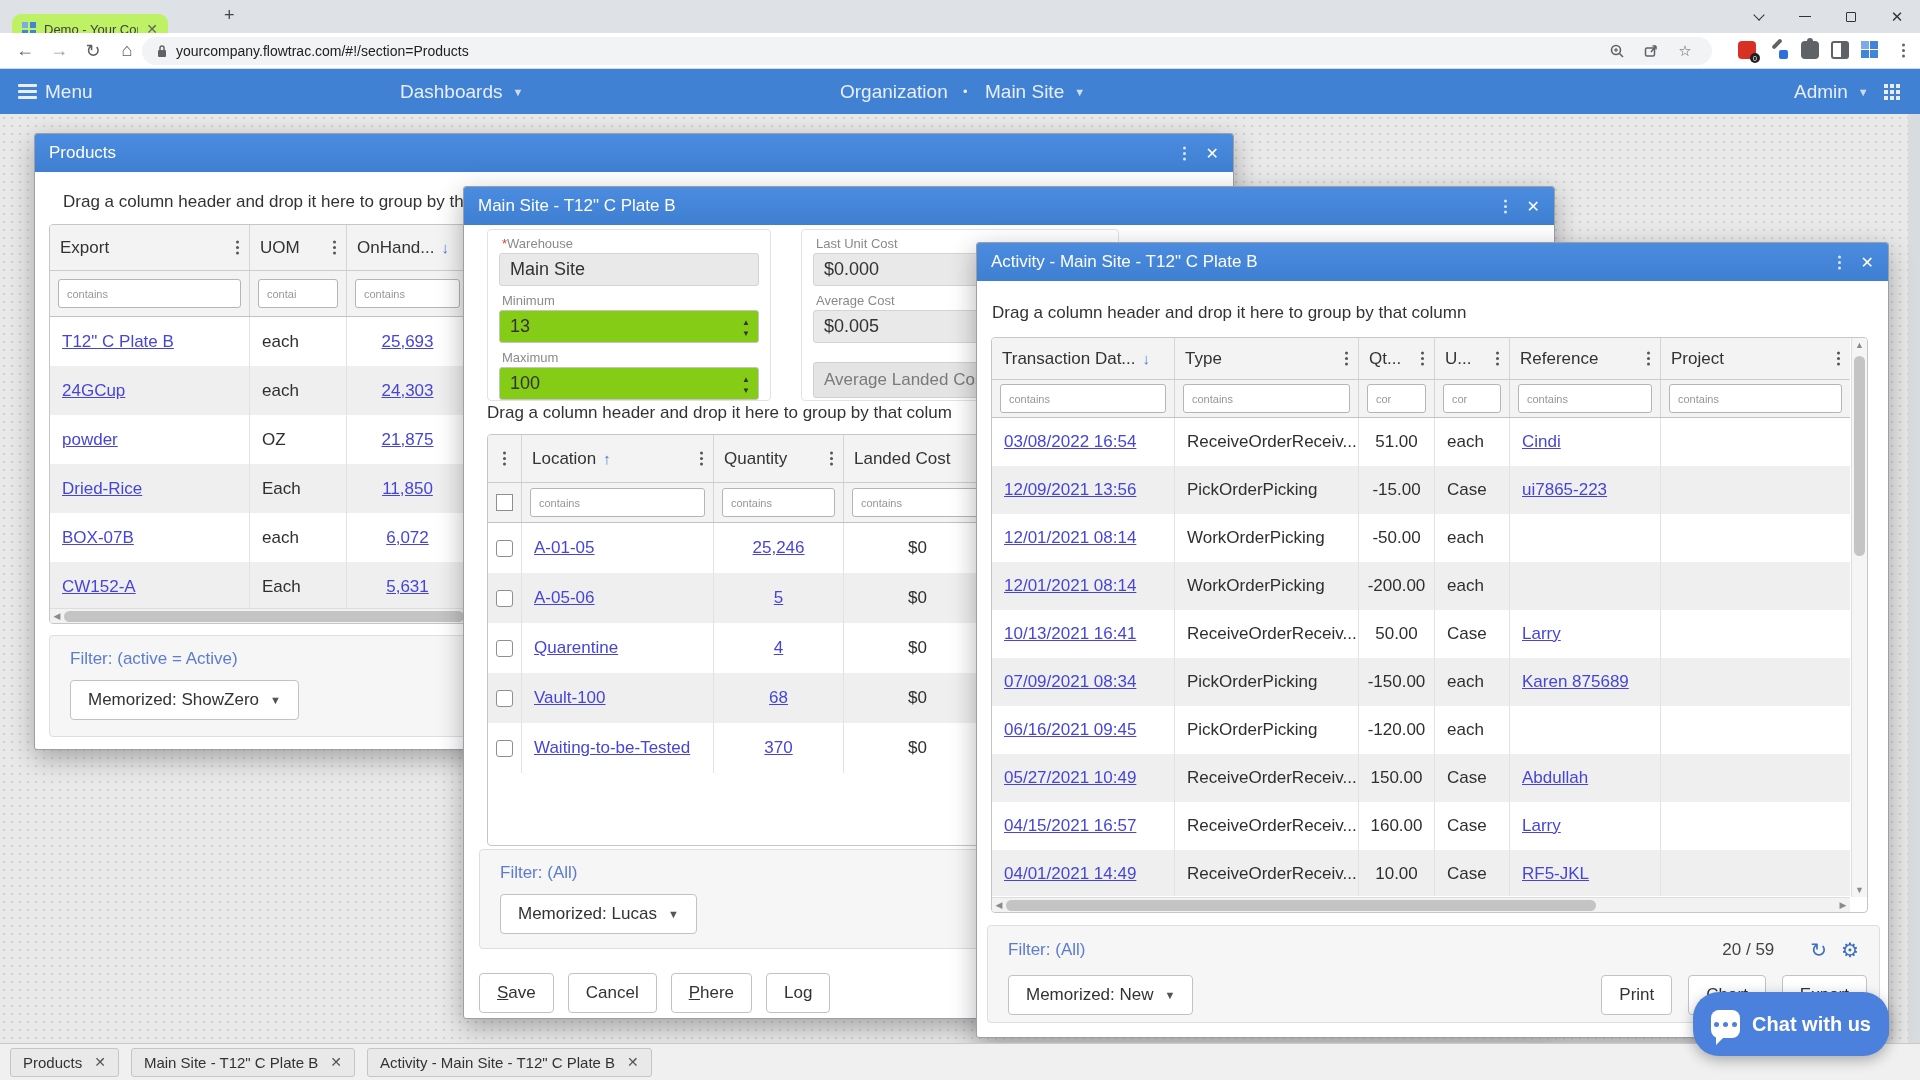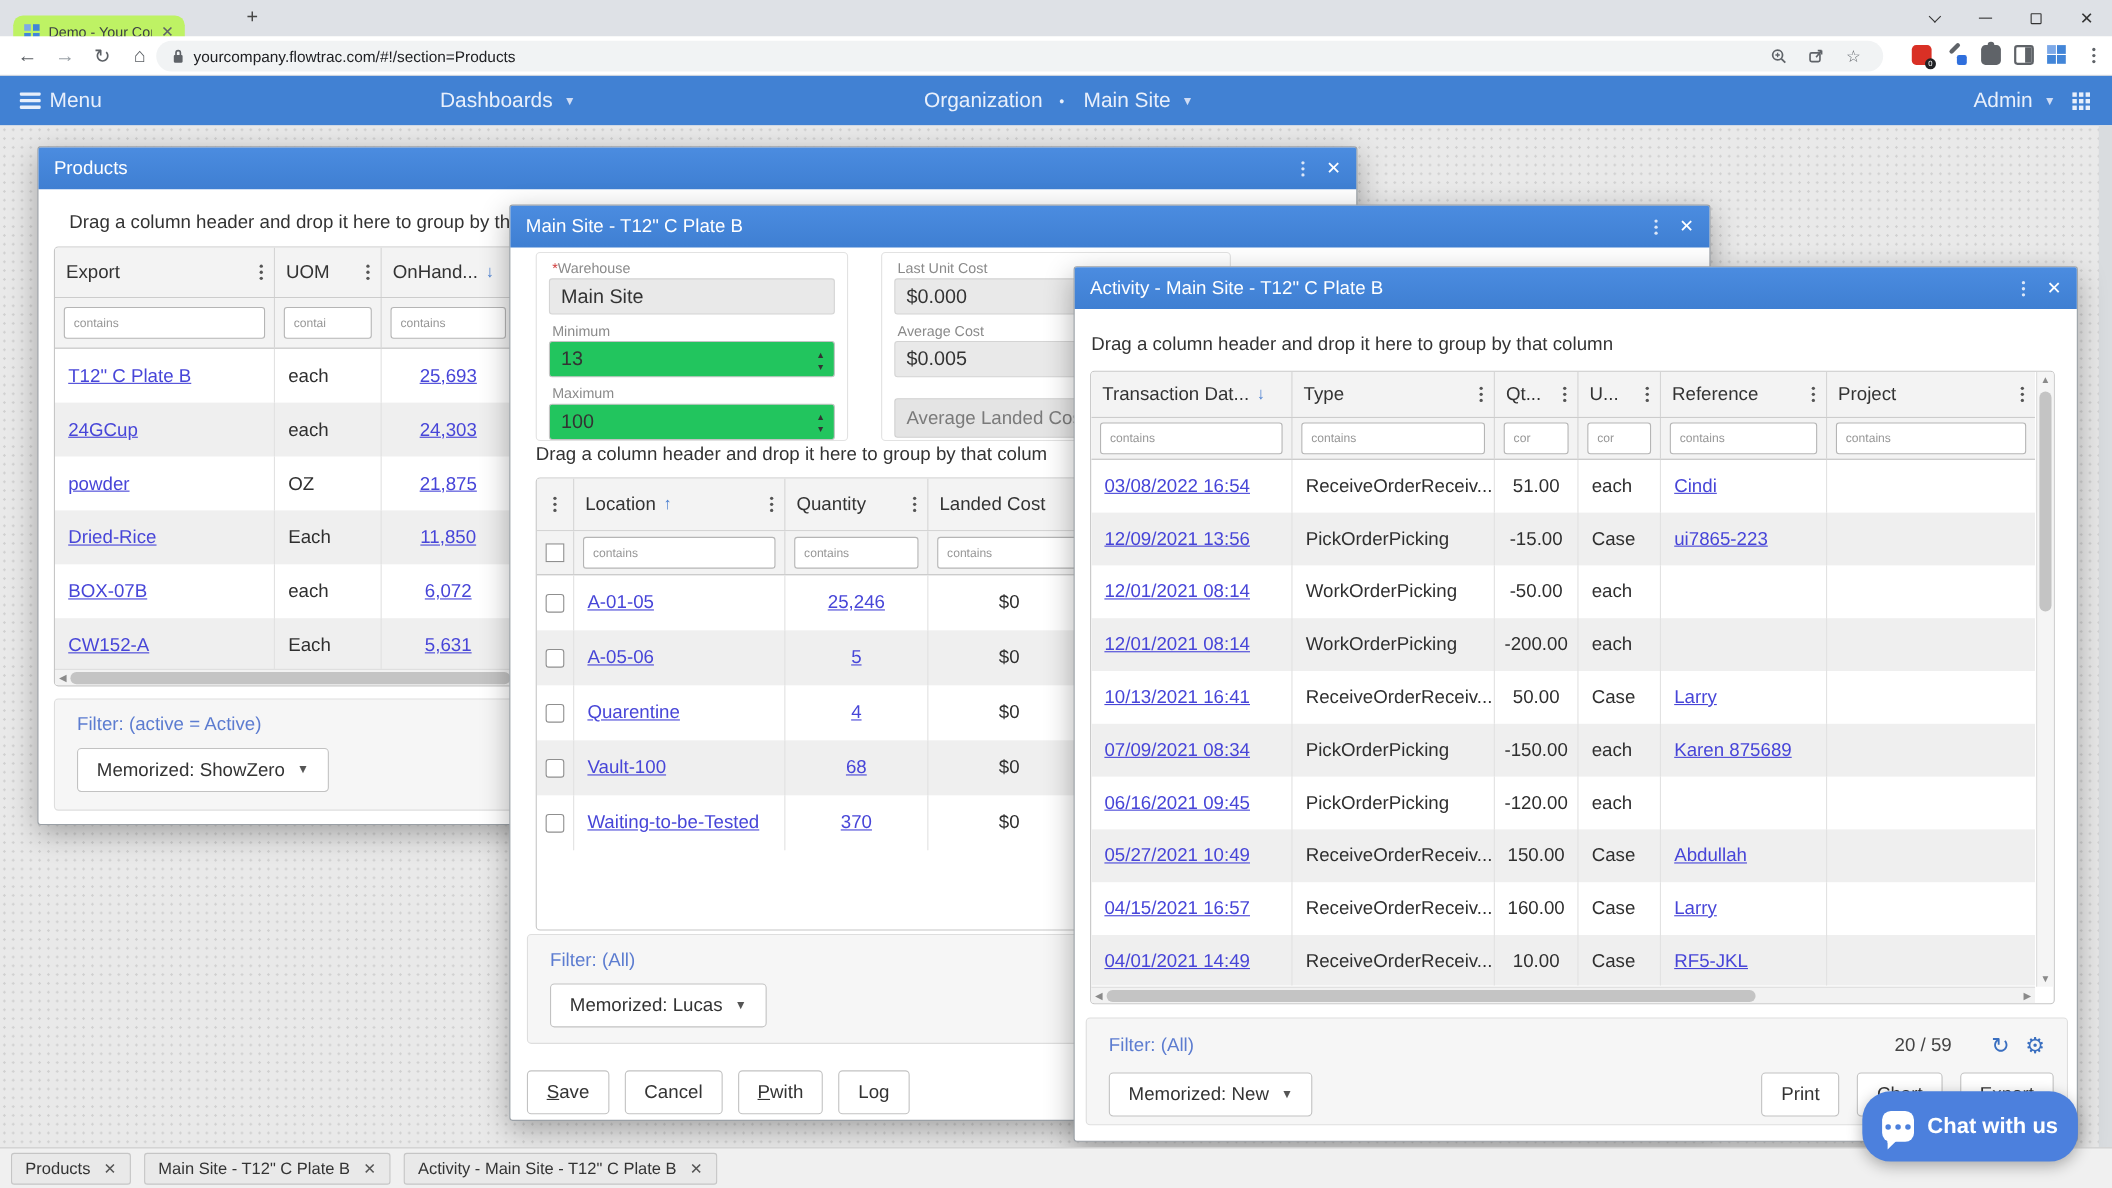--- a/index.html
+++ b/index.html
@@ -94,21 +94,21 @@
     font-family:"Liberation Sans",sans-serif;white-space:nowrap}
   .btn .caret{color:#555}
   .accel{text-decoration:underline}
 
   
   .fgroup{position:absolute;border:1px solid #e2e2e2;border-radius:4px;background:#fff;padding:6px 11px}
   .ffield{position:relative;margin-bottom:7px}
   .flabel{display:block;font-size:13px;color:#8a8a8a;margin:0 0 2px 3px}
   .req{color:#d14040}
   .inp{width:100%;height:33px;border:1px solid #c4c4c4;border-radius:3px;font-size:18px;color:#333;
-    padding:0 10px;background:#22c55e;font-family:"Liberation Sans",sans-serif}
+    padding:0 10px;background:#84cc16;font-family:"Liberation Sans",sans-serif}
   .inp.dis{background:#e9e9e9;border-color:#d4d4d4}
   .spin{position:absolute;right:9px;bottom:5px;display:flex;flex-direction:column;gap:3px;
     font-size:8px;color:#333;line-height:8px}
   .alc-btn{width:100%;height:36px;background:#e4e4e4;border:1px solid #d0d0d0;border-radius:3px;
     color:#7a7a7a;font-size:17px;text-align:left;padding:0 10px;margin-top:12px;
     font-family:"Liberation Sans",sans-serif;white-space:nowrap;overflow:hidden}
 
   
   .af-top{position:absolute;left:20px;right:20px;top:10px;height:28px;display:flex;align-items:center}
   .af-count{font-size:17px;color:#444;margin-right:22px}
@@ -526,21 +526,21 @@
     </div>
 
     <div style="position:absolute;left:15px;top:786px;display:flex;gap:14px">
       <button class="btn">
           <span><span class="accel">S</span><span>ave</span></span>
         </button>
       <button class="btn">
           <span>Cancel</span>
         </button>
       <button class="btn">
-          <span><span class="accel">P</span><span>with</span></span>
+          <span><span class="accel">P</span><span>here</span></span>
         </button>
       <button class="btn">
           <span>Log</span>
         </button>
     </div>
   </div>
 
   <div class="win" id="win-activity" style="left:976px;top:242px;width:913px;height:796px">
     <div class="titlebar">
       <span>Activity - Main Site - T12" C Plate B</span>

